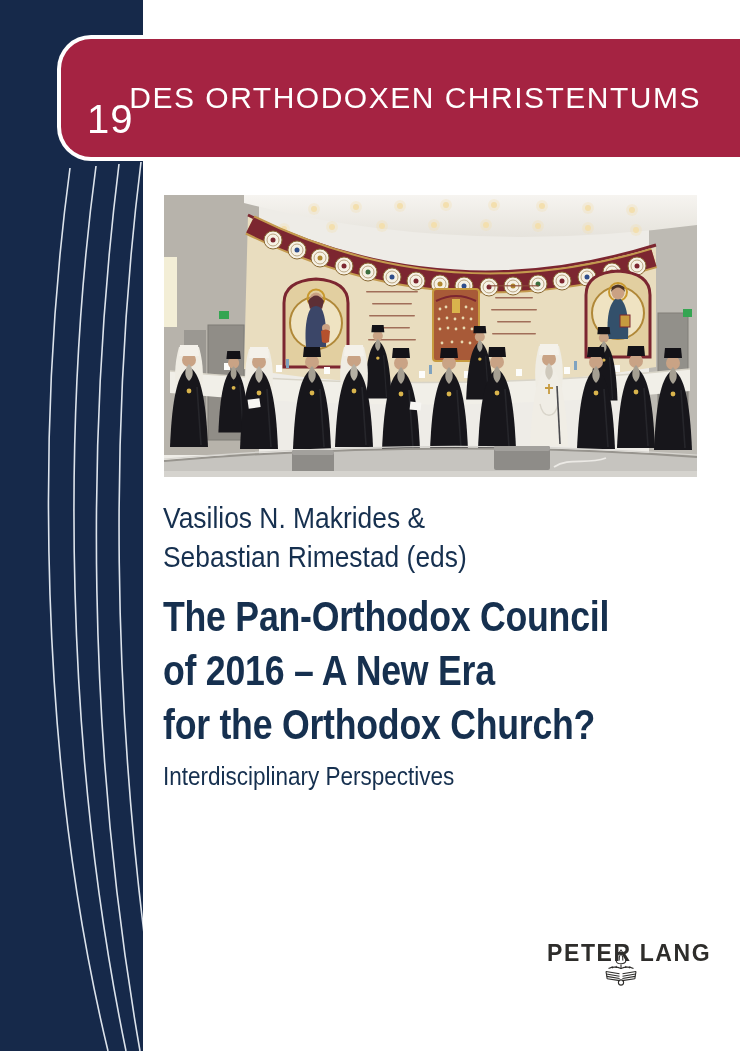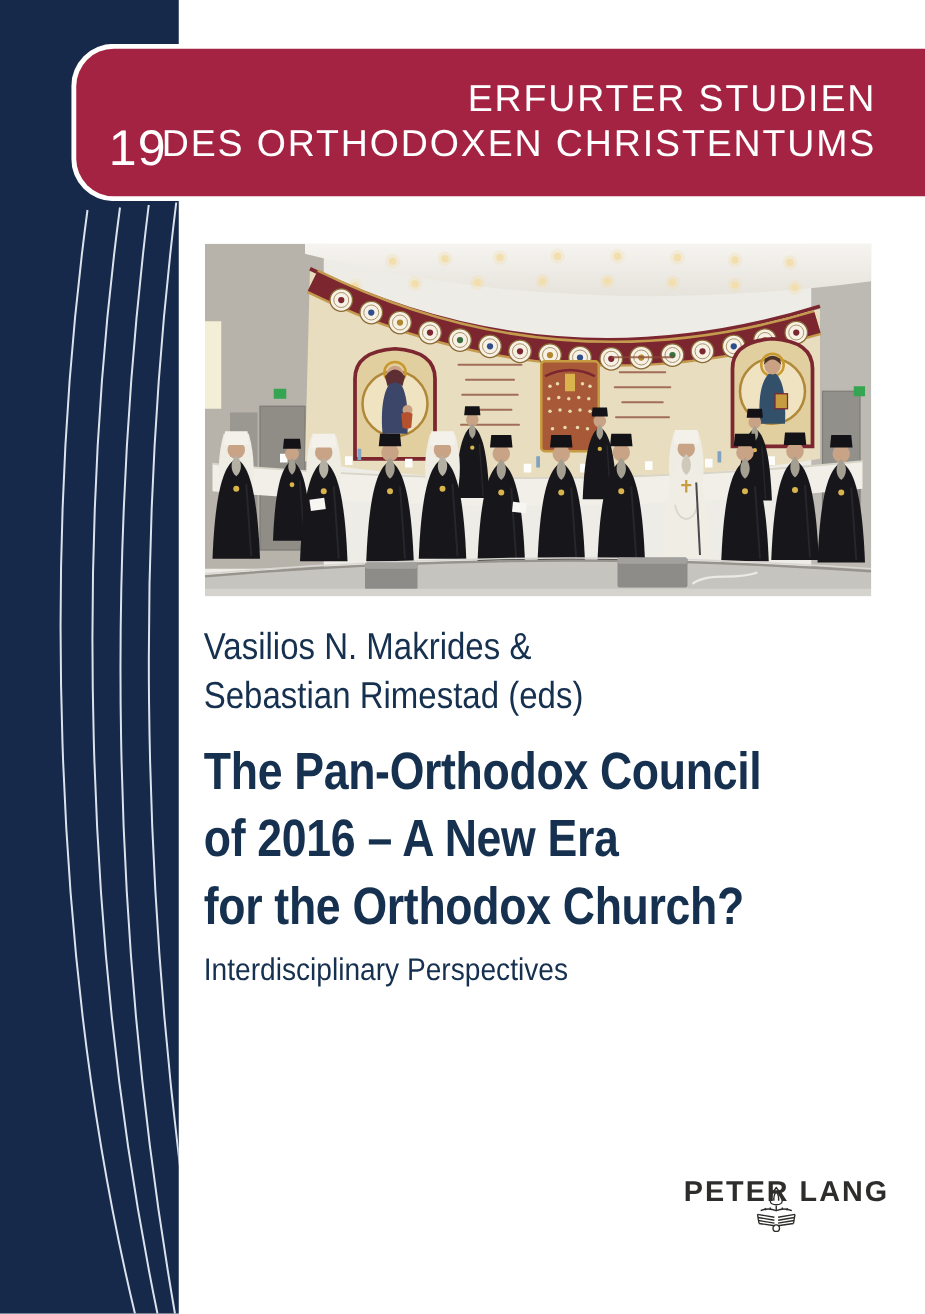--- a/index.html
+++ b/index.html
@@ -69,21 +69,20 @@
       <path d="M96 166 C62 420 64 750 126 1051"></path>
       <path d="M119 164 C86 430 86 740 140 1051"></path>
       <path d="M141 162 C109 420 112 700 150 980"></path>
     </g>
   </svg>
 </div>
 
 <div class="series-banner">
   <div class="series-number">19</div>
   <div class="series-title">
-    <div>ERFURTER STUDIEN</div>
     <div>DES ORTHODOXEN CHRISTENTUMS</div>
   </div>
 </div>
 
 <div class="photo" role="img" aria-label="Orthodox church primates in black and white vestments seated in a semicircle on a stage before a curved cream banner with icons of the Virgin Mary, Christ and church medallions at the 2016 Pan-Orthodox Council">
   <svg width="533" height="282" viewBox="0 0 533 282">
     <defs>
       <linearGradient id="ceil" x1="0" y1="0" x2="0" y2="1">
         <stop offset="0" stop-color="#f6f4f0"></stop>
           <stop offset="1" stop-color="#e6e3dc"></stop>

